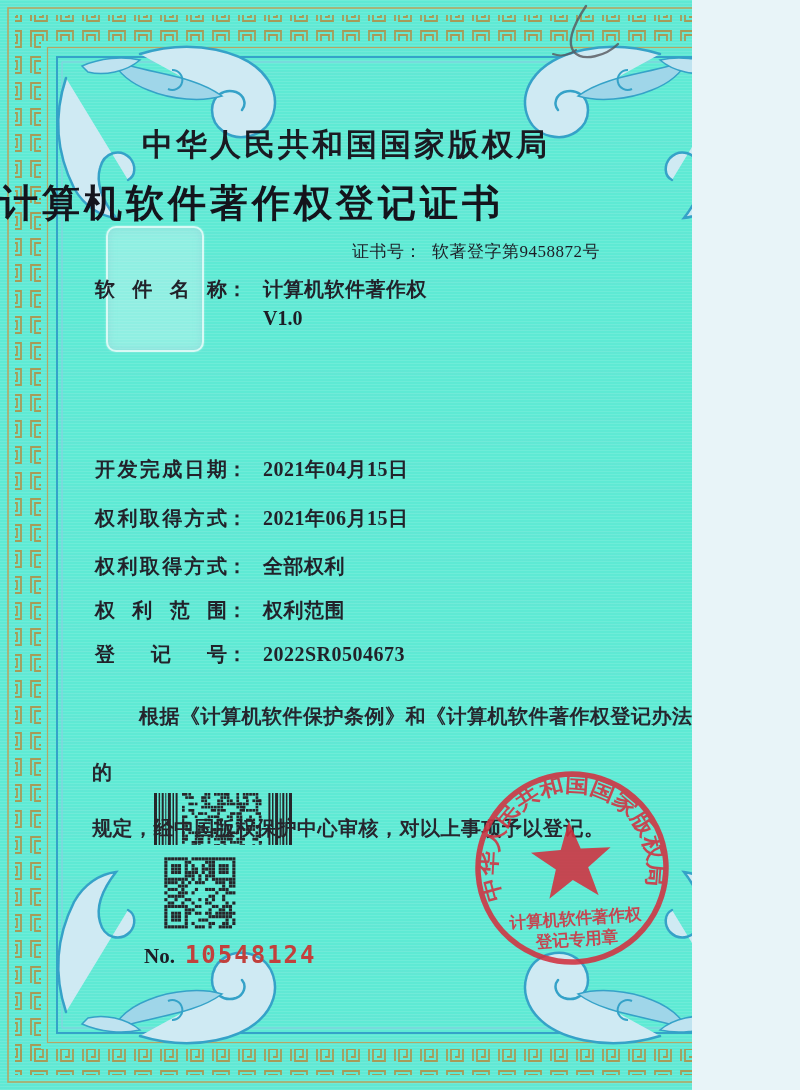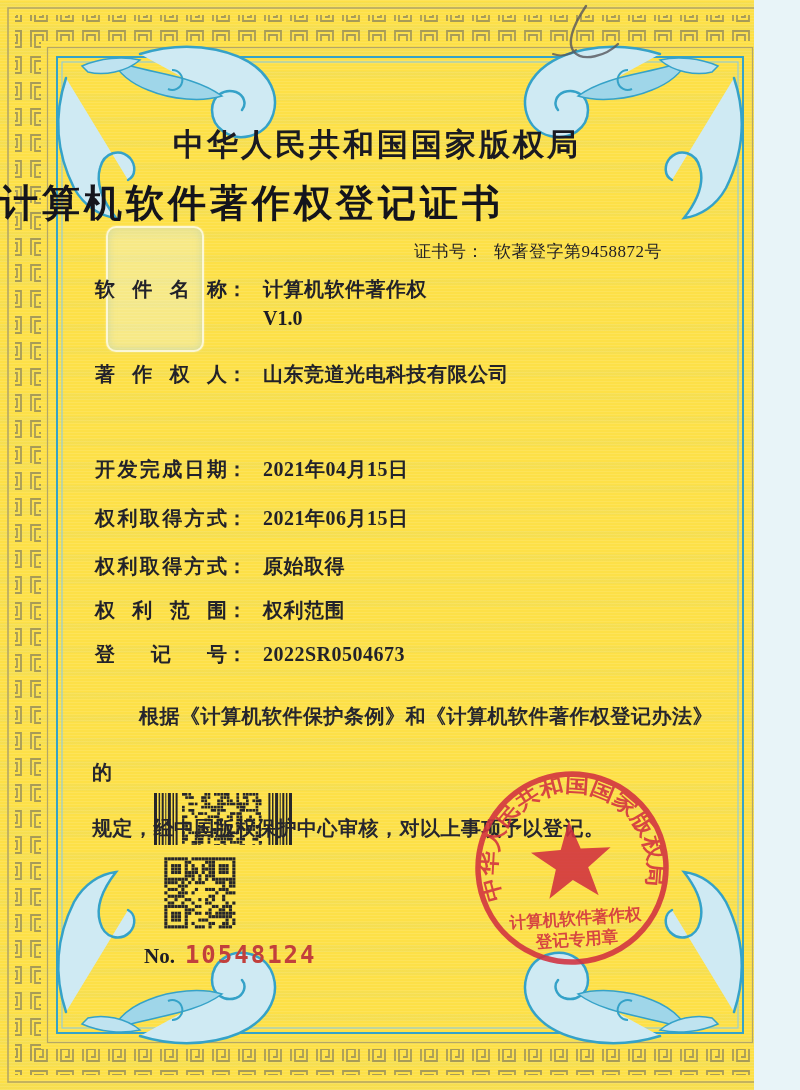--- a/index.html
+++ b/index.html
@@ -1,18 +1,18 @@
 <!DOCTYPE html>
 <html><head>
 <meta charset="utf-8">
 <style>
   html,body { margin:0; padding:0; background:#e8f4f8; }
   .page {
-    position:relative; width:754px; height:1090px; overflow:hidden;
-    background:#fde047;
+    position:relative; width:692px; height:1090px; overflow:hidden;
+    background:#5eead4;
     font-family:"Liberation Serif","DejaVu Serif",serif;
     color:#1d1d26;
   }
   .texture {
     position:absolute; inset:0; pointer-events:none;
     background:
       repeating-linear-gradient(0deg, rgba(255,255,255,0.10) 0 1px, rgba(0,0,0,0) 1px 3px),
       repeating-linear-gradient(0deg, rgba(140,200,215,0.06) 0 7px, rgba(0,0,0,0) 7px 23px);
   }
   svg.overlay { position:absolute; left:0; top:0; }
@@ -111,34 +111,31 @@
   <div class="cert-title">计算机软件著作权登记证书</div>
   <div class="cert-no">
     <span>证书号：</span><span class="cn-val">软著登字第9458872号</span>
   </div>
 
   <div class="row" style="top:276px">
     <span class="lbl">软件名称</span><span class="col">：</span><span class="val">计算机软件著作权</span>
   </div>
   <div class="version">V1.0</div>
 
-  <div class="row" style="top:361px">
-    <span class="lbl">著作权人</span><span class="col">：</span><span class="val">山东竞道光电科技有限公司</span>
-  </div>
 
   <div class="row" style="top:456px">
     <span class="lbl">开发完成日期</span><span class="col">：</span><span class="val">2021年04月15日</span>
   </div>
 
   <div class="row" style="top:505px">
     <span class="lbl">权利取得方式</span><span class="col">：</span><span class="val">2021年06月15日</span>
   </div>
 
   <div class="row" style="top:553px">
-    <span class="lbl">权利取得方式</span><span class="col">：</span><span class="val">原始取得</span>
+    <span class="lbl">权利取得方式</span><span class="col">：</span><span class="val">全部权利</span>
   </div>
 
   <div class="row" style="top:597px">
     <span class="lbl">权利范围</span><span class="col">：</span><span class="val">权利范围</span>
   </div>
 
   <div class="row" style="top:641px">
     <span class="lbl">登记号</span><span class="col">：</span><span class="val">2022SR0504673</span>
   </div>
 

